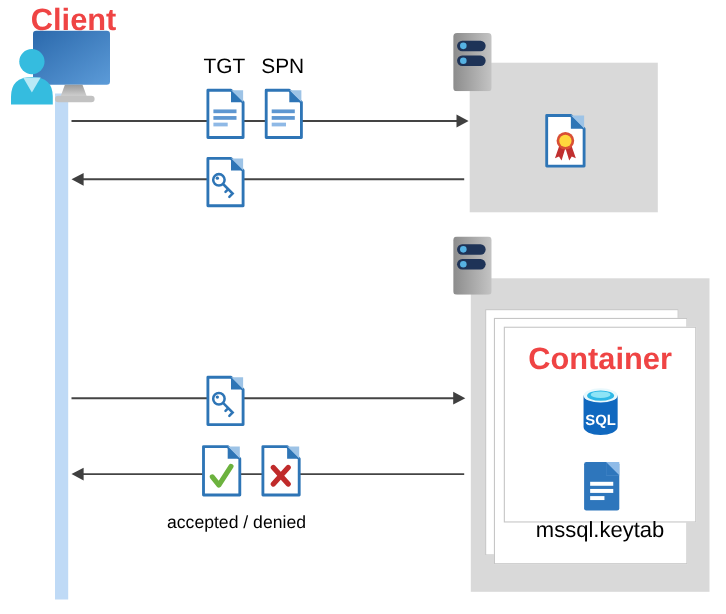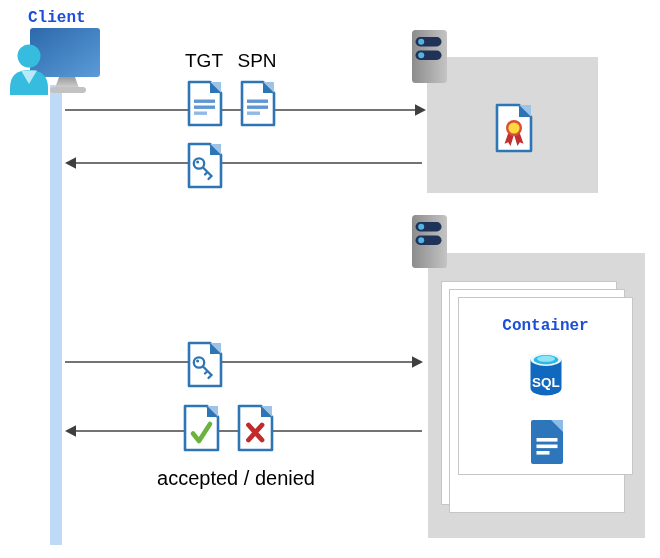--- a/index.html
+++ b/index.html
@@ -1,19 +1,19 @@
 <!DOCTYPE html>
 <html><head>
 <meta charset="utf-8">
 <style>
   html,body{margin:0;padding:0;background:#fff;}
   .stage{position:relative;width:660px;height:558px;background:#fff;overflow:hidden;
          font-family:"Liberation Sans","DejaVu Sans",sans-serif;}
   .abs{position:absolute;}
-  .title{font-size:16px;font-weight:bold;color:#1d4ed8;line-height:26px;font-family:Liberation Mono, monospace;}
+  .title{font-size:28px;font-weight:bold;color:#ef4444;line-height:26px;}
   .lbl{font-size:19px;color:#000000;}
   .box{background:#d9d9d9;}
   .card{background:#fff;border:1px solid #c6c6c6;box-sizing:border-box;}
   .center{text-align:center;}
   svg{display:block;}
 </style>
 </head>
 <body>
 
 <div class="stage">
@@ -109,21 +109,21 @@
     <path d="M11 29.5 L17 37 L28 20" fill="none" stroke="#6CB23E" stroke-width="4.6" stroke-linecap="round" stroke-linejoin="round"></path>
   </svg>
 
   <svg class="abs" style="left:236px;top:404px;" width="38" height="48" viewBox="0 0 38 48">
     <path d="M3 2 H25 L36 13 V46 H3 Z" fill="#fff" stroke="#2E75B6" stroke-width="2.6" stroke-linejoin="round"></path>
     <polygon points="25,2 36,2 36,13" fill="#9DC3E6"></polygon>
     <polygon points="25,2 36,13 25,13" fill="#2E75B6"></polygon>
     <path d="M12.5 21 L26 36 M26 21 L12.5 36" fill="none" stroke="#C02B2B" stroke-width="4.8" stroke-linecap="round"></path>
   </svg>
 
-  <div class="abs lbl center" style="left:136px;top:467px;width:200px;font-size:20px;">accepted / denied</div>
+  <div class="abs lbl center" style="left:115px;top:467px;width:200px;font-size:16px;">accepted / denied</div>
 
   <div class="abs box" style="left:427px;top:57px;width:171px;height:136px;"></div>
 
   <svg class="abs" style="left:412px;top:30px;" width="35" height="53" viewBox="0 0 35 53">
     <rect x="0" y="0" width="35" height="53" rx="3.5" fill="url(#gSrv)"></rect>
     <rect x="3.5" y="7" width="26" height="9.5" rx="4.7" fill="#1E3357"></rect>
     <circle cx="9.2" cy="11.7" r="3" fill="#56B2E3"></circle>
     <rect x="3.5" y="20.5" width="26" height="9.5" rx="4.7" fill="#1E3357"></rect>
     <circle cx="9.2" cy="25.2" r="3" fill="#56B2E3"></circle>
   </svg>
@@ -166,15 +166,16 @@
 
     <svg class="abs" style="left:70px;top:121px;" width="36" height="46" viewBox="0 0 36 46">
       <rect x="2" y="1" width="32" height="44" rx="2" fill="#2E76BC"></rect>
       <polygon points="22,1 34,1 34,13 22,13" fill="#8FBBE8"></polygon>
       <polygon points="22,1 34,13 22,13" fill="#2E76BC"></polygon>
       <rect x="7.5" y="19" width="21" height="3.6" fill="#fff"></rect>
       <rect x="7.5" y="25.5" width="21" height="3.6" fill="#fff"></rect>
       <rect x="7.5" y="32" width="13" height="3.6" fill="#fff"></rect>
     </svg>
 
+    <div class="lbl center" style="position:absolute;left:0;top:173px;width:100%;font-size:20px;">mssql.keytab</div>
   </div>
 
 </div>
 
 </body></html>

